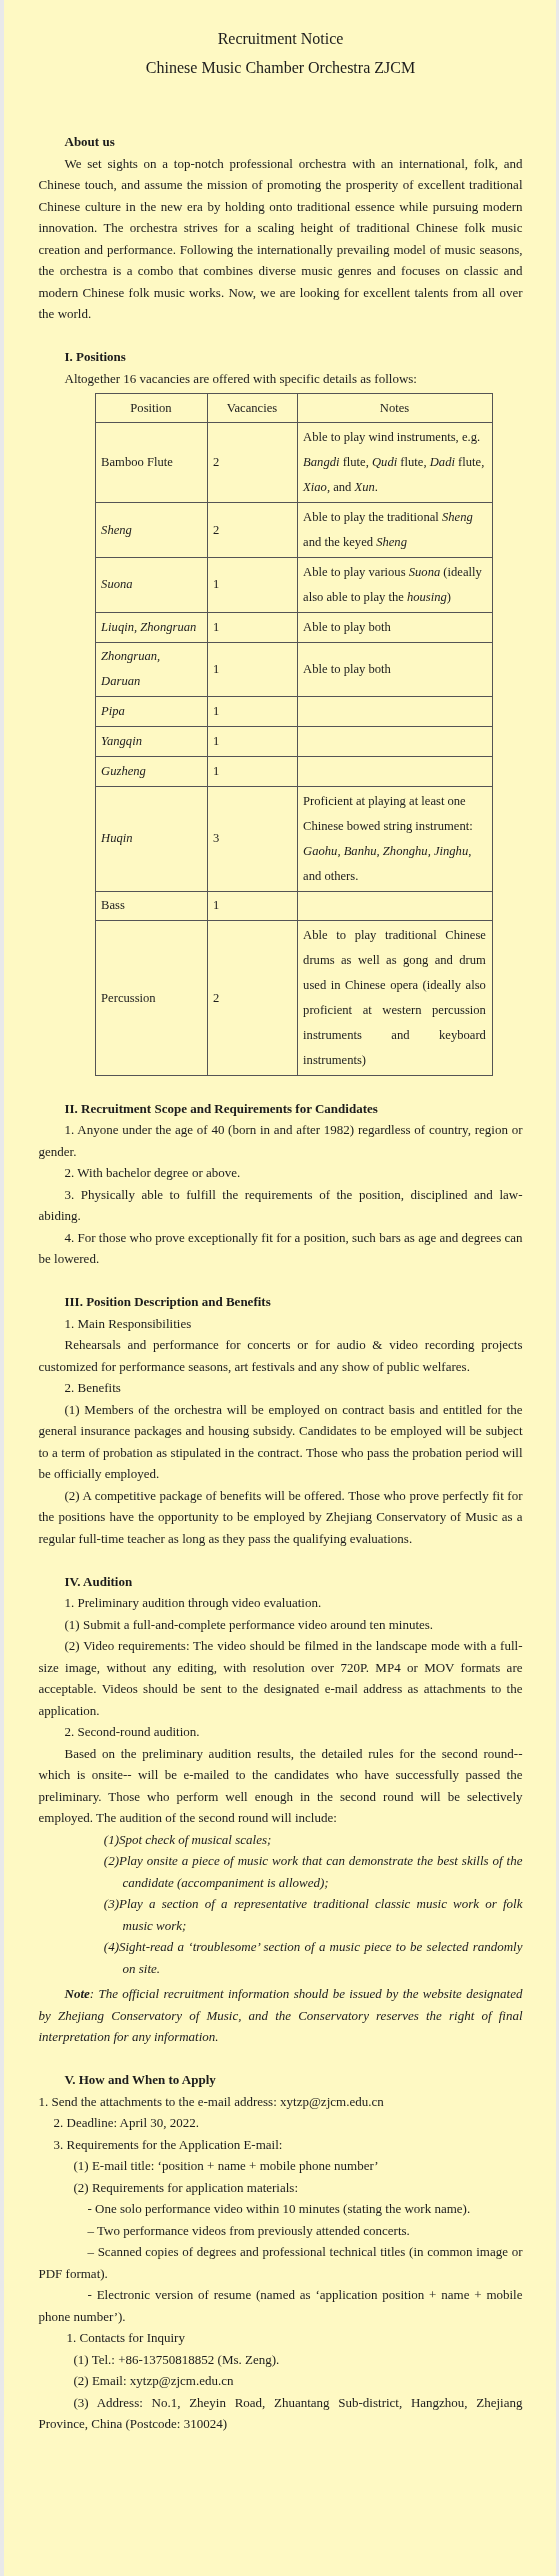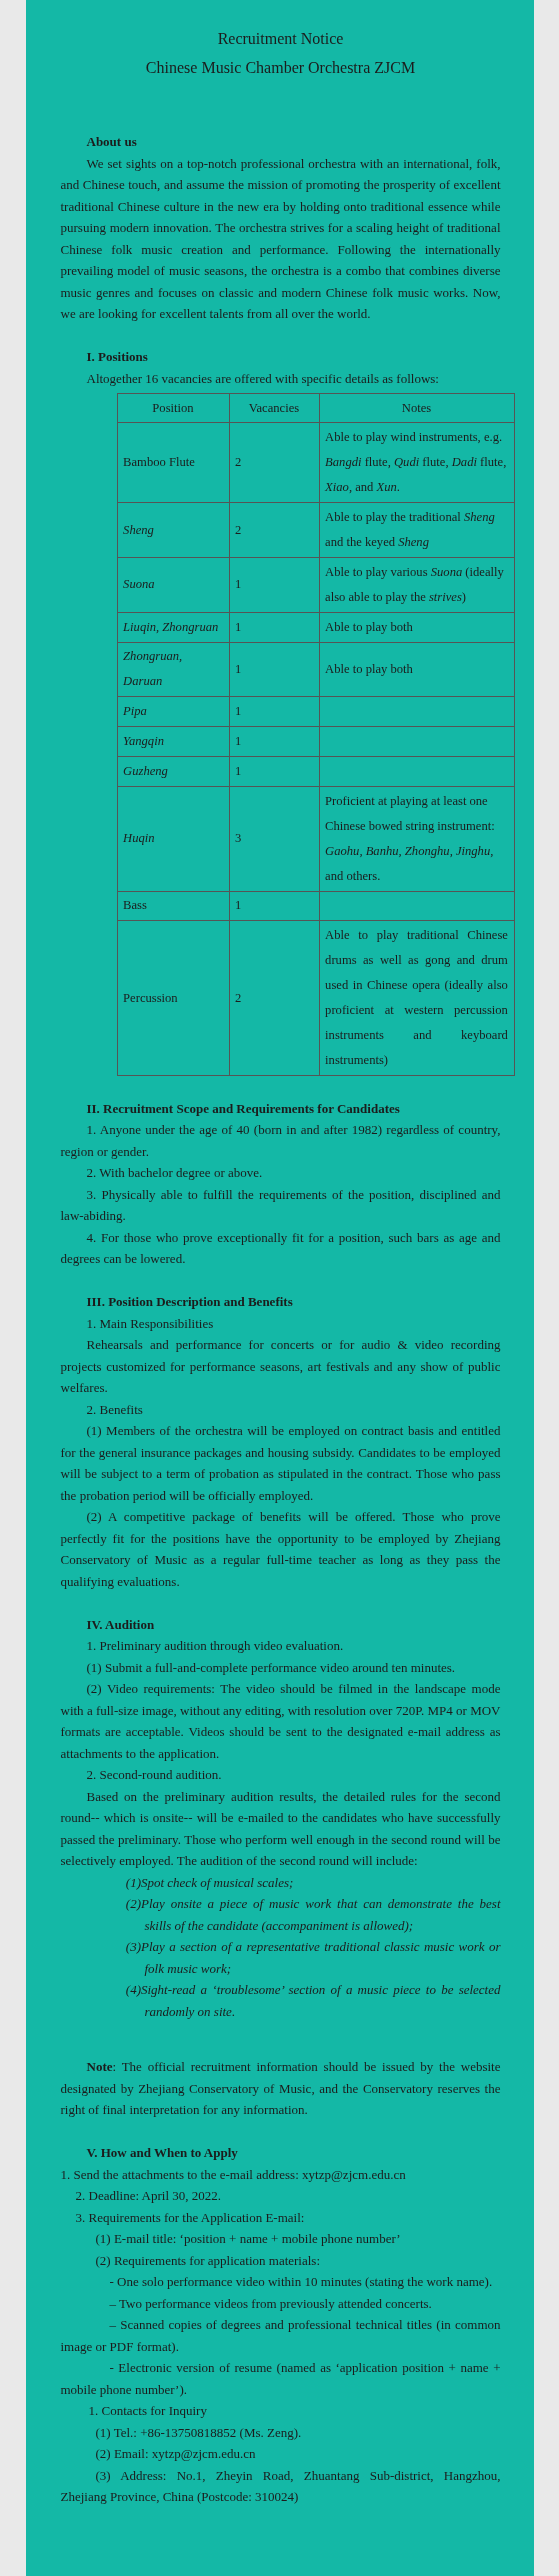--- a/index.html
+++ b/index.html
@@ -1,17 +1,17 @@
 <!DOCTYPE html>
 <html style="font-size:15px"><head>
 <meta charset="utf-8">
 <style>
   html,body{margin:0;padding:0;background:#e9e9e9;}
   .doc{
-    width:508px;min-height:2576px;background:#14b8a6;color:#1c1c1c;
+    width:552px;min-height:2576px;background:#fef9c3;color:#1c1c1c;
     font-family:"Liberation Serif","DejaVu Serif",serif;font-size:13px;
     box-sizing:border-box;margin:0 auto;
   }
   .content{padding:24px 33px 37px 35px;}
   p{margin:0;line-height:21.5px;text-align:justify;}
   .title{text-align:center;font-size:16px;line-height:29px;text-indent:0;}
   .heading{font-weight:bold;text-indent:2em;line-height:21.5px;margin-top:21.5px;text-align:left;}
   .about-heading{margin-top:49px;}
   .ind{text-indent:2em;}
   .n0{text-indent:0;}
@@ -68,21 +68,21 @@
         <td class="notes"><span>Able to play wind instruments, e.g. </span><i>Bangdi</i><span> flute, </span><i>Qudi</i><span> flute, </span><i>Dadi</i><span> flute, </span><i>Xiao</i><span>, and </span><i>Xun</i><span>.</span></td>
       </tr>
       <tr>
         <td><i>Sheng</i></td>
         <td>2</td>
         <td class="notes"><span>Able to play the traditional </span><i>Sheng</i><span> and the keyed </span><i>Sheng</i></td>
       </tr>
       <tr>
         <td><i>Suona</i></td>
         <td>1</td>
-        <td class="notes"><span>Able to play various </span><i>Suona</i><span> (ideally also able to play the </span><i>strives</i><span>)</span></td>
+        <td class="notes"><span>Able to play various </span><i>Suona</i><span> (ideally also able to play the </span><i>housing</i><span>)</span></td>
       </tr>
       <tr>
         <td><i>Liuqin, Zhongruan</i></td>
         <td>1</td>
         <td class="notes"><span>Able to play both</span></td>
       </tr>
       <tr>
         <td><i>Zhongruan, Daruan</i></td>
         <td>1</td>
         <td class="notes"><span>Able to play both</span></td>
@@ -137,21 +137,21 @@
     <p class="ind">1. Preliminary audition through video evaluation.</p>
     <p class="ind">(1) Submit a full-and-complete performance video around ten minutes.</p>
     <p class="ind">(2) Video requirements: The video should be filmed in the landscape mode with a full-size image, without any editing, with resolution over 720P. MP4 or MOV formats are acceptable. Videos should be sent to the designated e-mail address as attachments to the application.</p>
     <p class="ind">2. Second-round audition.</p>
     <p class="ind">Based on the preliminary audition results, the detailed rules for the second round-- which is onsite-- will be e-mailed to the candidates who have successfully passed the preliminary. Those who perform well enough in the second round will be selectively employed. The audition of the second round will include:</p>
     <p class="chk">(1)Spot check of musical scales;</p>
     <p class="chk">(2)Play onsite a piece of music work that can demonstrate the best skills of the candidate (accompaniment is allowed);</p>
     <p class="chk">(3)Play a section of a representative traditional classic music work or folk music work;</p>
     <p class="chk">(4)Sight-read a ‘troublesome’ section of a music piece to be selected randomly on site.</p>
 
-    <p class="ind" style="margin-top:34px;"><b>Note</b><span>: The official recruitment information should be issued by the website designated by Zhejiang Conservatory of Music, and the Conservatory reserves the right of final interpretation for any information.</span></p>
+    <p class="ind" style="margin-top:4px;font-style:italic;"><b>Note</b><span>: The official recruitment information should be issued by the website designated by Zhejiang Conservatory of Music, and the Conservatory reserves the right of final interpretation for any information.</span></p>
 
     <p class="heading">V. How and When to Apply</p>
     <p class="n0">1. Send the attachments to the e-mail address: xytzp@zjcm.edu.cn</p>
     <p class="n2">2. Deadline: April 30, 2022.</p>
     <p class="n2">3. Requirements for the Application E-mail:</p>
     <p class="sub">(1) E-mail title: ‘position + name + mobile phone number’</p>
     <p class="sub">(2) Requirements for application materials:</p>
     <p class="mat">- One solo performance video within 10 minutes (stating the work name).</p>
     <p class="mat">– Two performance videos from previously attended concerts.</p>
     <p class="mat">– Scanned copies of degrees and professional technical titles (in common image or PDF format).</p>

